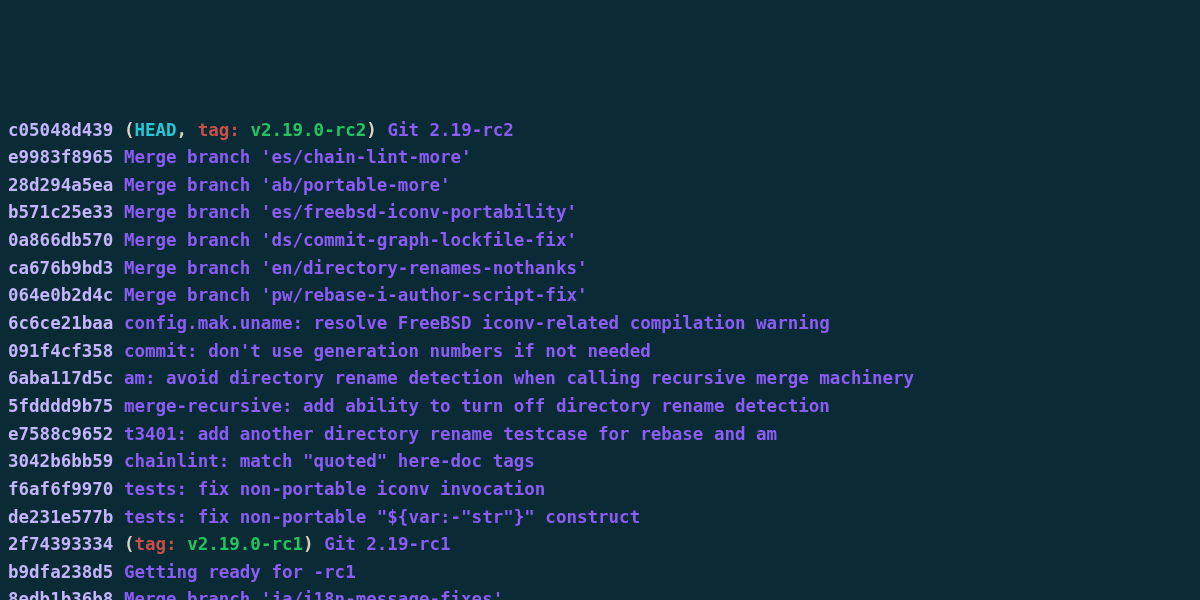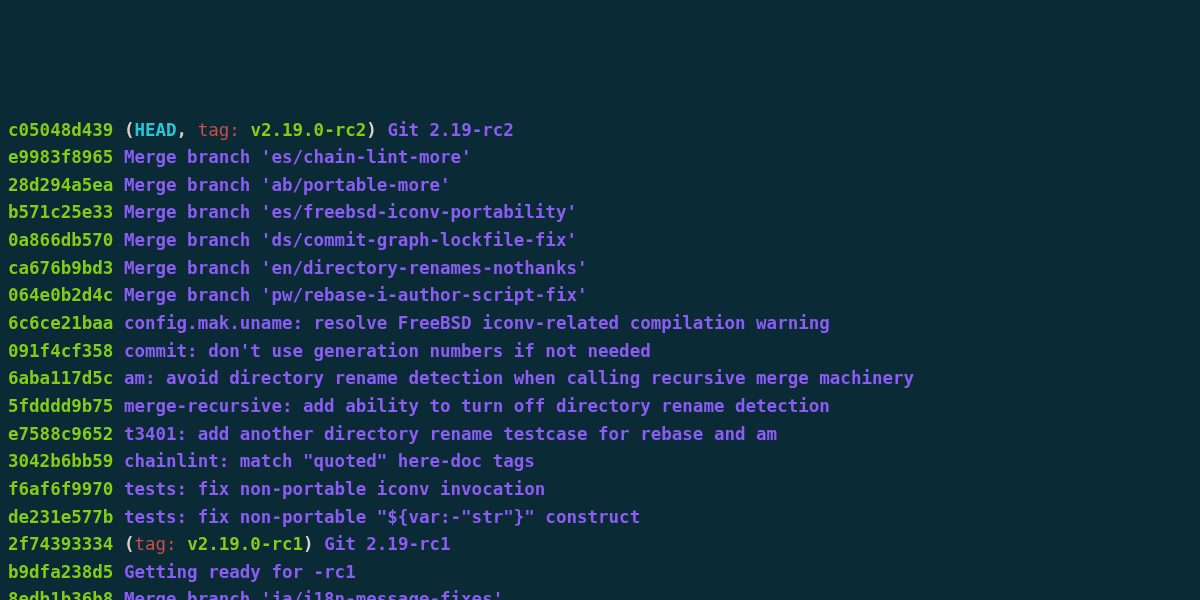--- a/index.html
+++ b/index.html
@@ -11,26 +11,26 @@
     line-height: 1.58;
     color: #d9d2c5;
     white-space: pre;
     overflow: hidden;
     width: 1200px;
     height: 600px;
     box-sizing: border-box;
     font-weight: 600;
   }
   .line { display: block; }
-  .hash { color: #84cc16; }
+  .hash { color: #c4b5fd; }
   .paren { color: #d9d2c5; }
   .head { color: #26c7d6; font-weight: 700; }
   .comma { color: #d9d2c5; }
-  .tagword { color: #c84f4a; font-weight: 400; }
-  .tagname { color: #84cc16; font-weight: 700; }
+  .tagword { color: #c84f4a; font-weight: 700; }
+  .tagname { color: #22c55e; font-weight: 700; }
   .msg { color: #8b5cf6; }
 </style>
 </head>
 <body>
 
 
 
 <div id="terminal"><span class="line"><span class="hash">c05048d439</span> <span class="paren">(</span><span class="head">HEAD</span><span class="comma">, </span><span class="tagword">tag: </span><span class="tagname">v2.19.0-rc2</span><span class="paren">)</span> <span class="msg">Git 2.19-rc2</span></span><span class="line"><span class="hash">e9983f8965</span> <span class="msg">Merge branch 'es/chain-lint-more'</span></span><span class="line"><span class="hash">28d294a5ea</span> <span class="msg">Merge branch 'ab/portable-more'</span></span><span class="line"><span class="hash">b571c25e33</span> <span class="msg">Merge branch 'es/freebsd-iconv-portability'</span></span><span class="line"><span class="hash">0a866db570</span> <span class="msg">Merge branch 'ds/commit-graph-lockfile-fix'</span></span><span class="line"><span class="hash">ca676b9bd3</span> <span class="msg">Merge branch 'en/directory-renames-nothanks'</span></span><span class="line"><span class="hash">064e0b2d4c</span> <span class="msg">Merge branch 'pw/rebase-i-author-script-fix'</span></span><span class="line"><span class="hash">6c6ce21baa</span> <span class="msg">config.mak.uname: resolve FreeBSD iconv-related compilation warning</span></span><span class="line"><span class="hash">091f4cf358</span> <span class="msg">commit: don't use generation numbers if not needed</span></span><span class="line"><span class="hash">6aba117d5c</span> <span class="msg">am: avoid directory rename detection when calling recursive merge machinery</span></span><span class="line"><span class="hash">5fdddd9b75</span> <span class="msg">merge-recursive: add ability to turn off directory rename detection</span></span><span class="line"><span class="hash">e7588c9652</span> <span class="msg">t3401: add another directory rename testcase for rebase and am</span></span><span class="line"><span class="hash">3042b6bb59</span> <span class="msg">chainlint: match "quoted" here-doc tags</span></span><span class="line"><span class="hash">f6af6f9970</span> <span class="msg">tests: fix non-portable iconv invocation</span></span><span class="line"><span class="hash">de231e577b</span> <span class="msg">tests: fix non-portable "${var:-"str"}" construct</span></span><span class="line"><span class="hash">2f74393334</span> <span class="paren">(</span><span class="tagword">tag: </span><span class="tagname">v2.19.0-rc1</span><span class="paren">)</span> <span class="msg">Git 2.19-rc1</span></span><span class="line"><span class="hash">b9dfa238d5</span> <span class="msg">Getting ready for -rc1</span></span><span class="line"><span class="hash">8edb1b36b8</span> <span class="msg">Merge branch 'ja/i18n-message-fixes'</span></span></div>
 
 

